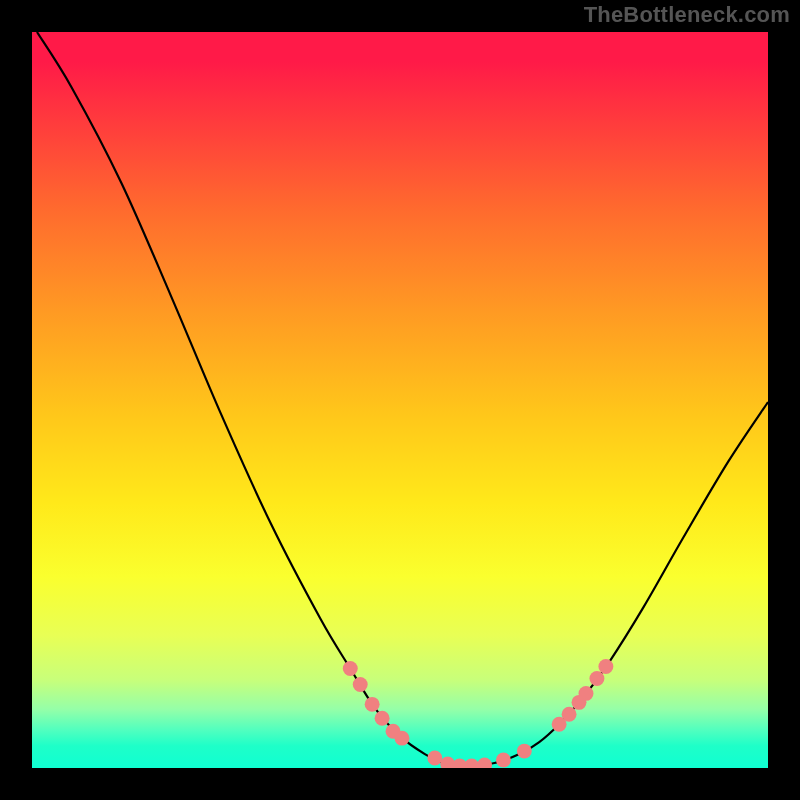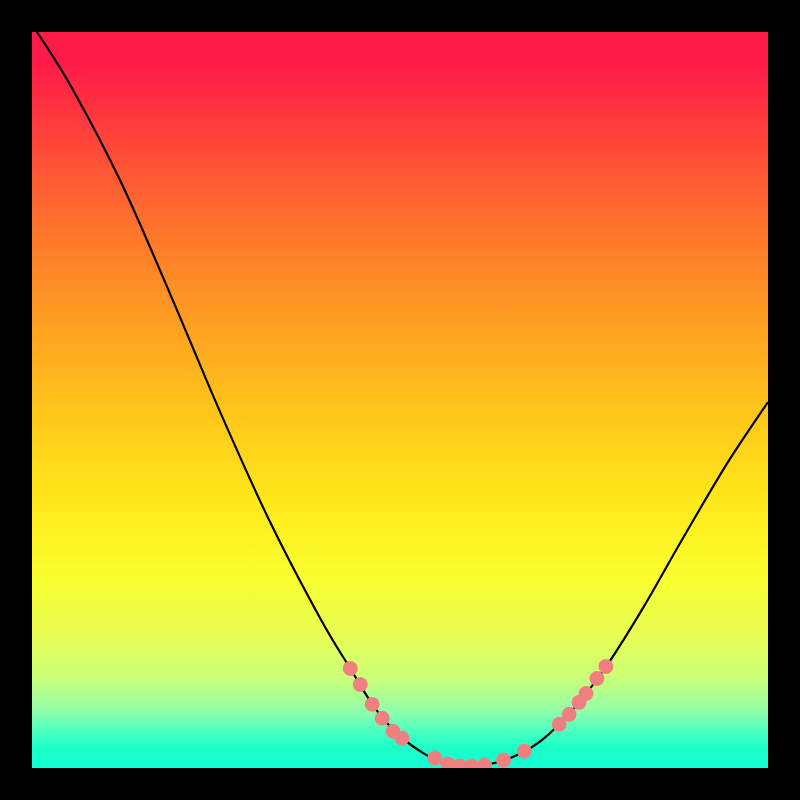--- a/index.html
+++ b/index.html
@@ -55,20 +55,21 @@
     inset: 0;
     width: 100%;
     height: 100%;
     display: block;
   }
 </style>
 </head>
 <body>
 <div class="container">
 
+  <div class="watermark">TheBottleneck.com</div>
 
   <div class="plot-frame">
     <div class="gradient"></div>
     <svg class="curve" viewBox="0 0 740 740" preserveAspectRatio="none">
       <path id="main-curve" fill="none" stroke="#000000" stroke-width="2.2" d="M 5 0 C 10.833333333333332 9.333333333333334, 25.833333333333336 30.666666666666668, 40 56 C 54.166666666666664 81.33333333333333, 73.33333333333333 117, 90 152 C 106.66666666666667 187, 123.33333333333333 227.33333333333334, 140 266 C 156.66666666666666 304.6666666666667, 173.33333333333334 346, 190 384 C 206.66666666666666 422, 223.33333333333334 459.6666666666667, 240 494 C 256.6666666666667 528.3333333333334, 276.6666666666667 565.6666666666666, 290 590 C 303.3333333333333 614.3333333333334, 310.8333333333333 625, 320 640 C 329.1666666666667 655, 336.6666666666667 668.6666666666666, 345 680 C 353.3333333333333 691.3333333333334, 361.6666666666667 700.3333333333334, 370 708 C 378.3333333333333 715.6666666666666, 387.5 721.5, 395 726 C 402.5 730.5, 407.5 733, 415 735 C 422.5 737, 431.6666666666667 738, 440 738 C 448.3333333333333 738, 456.6666666666667 737, 465 735 C 473.3333333333333 733, 482.5 729.5, 490 726 C 497.5 722.5, 503.3333333333333 719, 510 714 C 516.6666666666666 709, 522.5 703.6666666666666, 530 696 C 537.5 688.3333333333334, 546.6666666666666 678.3333333333334, 555 668 C 563.3333333333334 657.6666666666666, 570 649, 580 634 C 590 619, 602.5 599, 615 578 C 627.5 557, 640.8333333333334 532.3333333333334, 655 508 C 669.1666666666666 483.6666666666667, 685.8333333333334 454.6666666666667, 700 432 C 714.1666666666666 409.3333333333333, 733.3333333333334 382, 740 372"></path>
       <g id="marker-group">
           <circle cx="320" cy="640" r="7.5" fill="#f08080"></circle>
           <circle cx="330" cy="656" r="7.5" fill="#f08080"></circle>
           <circle cx="342" cy="676" r="7.5" fill="#f08080"></circle>
           <circle cx="352" cy="690" r="7.5" fill="#f08080"></circle>

